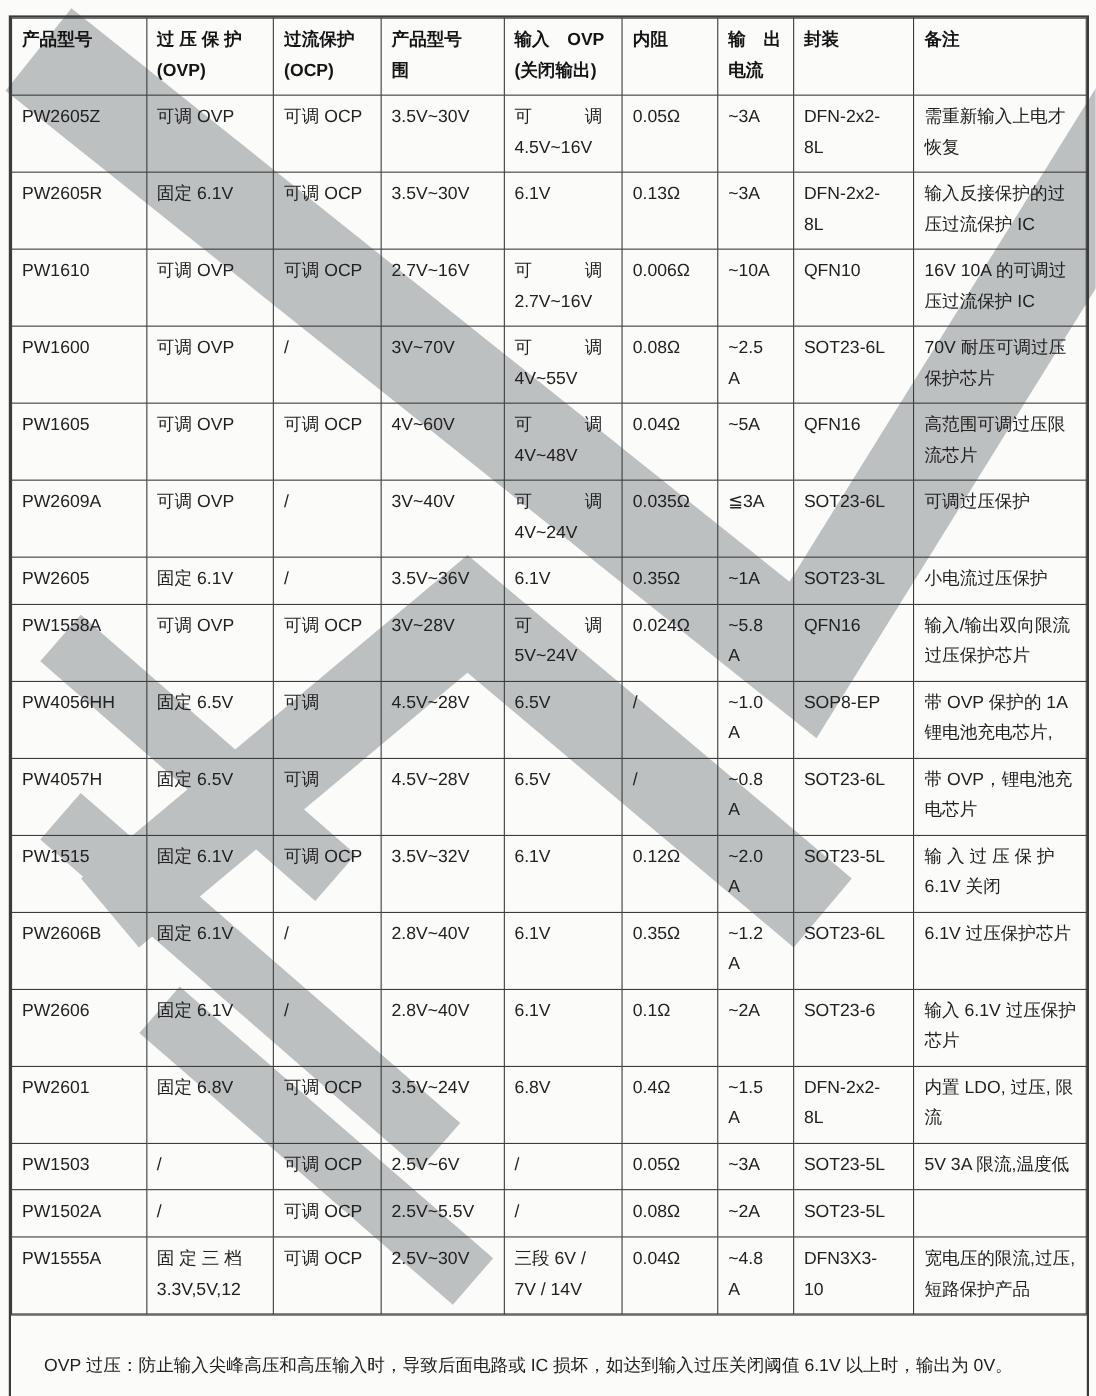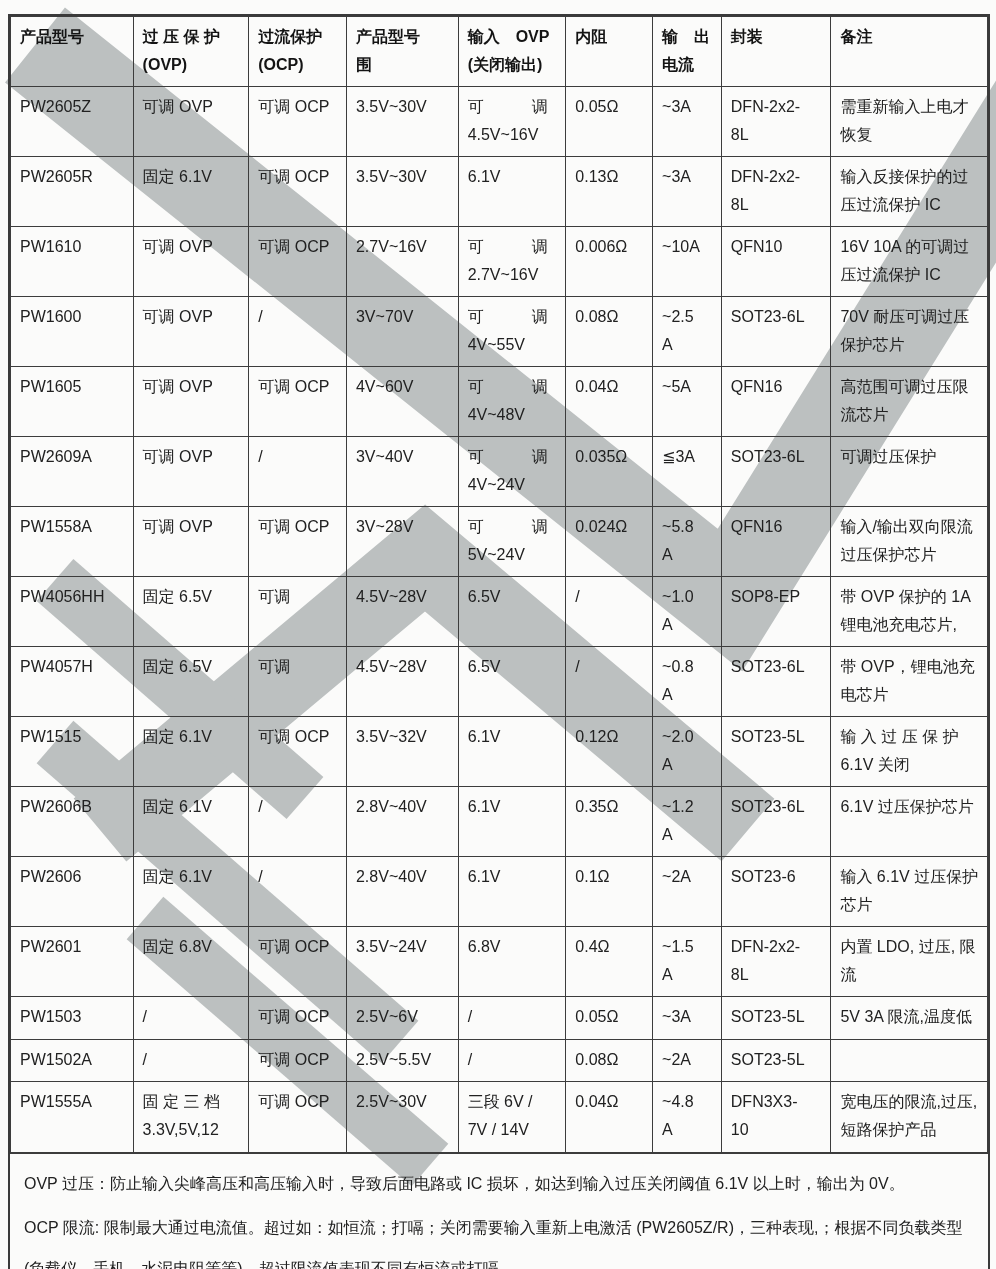--- a/index.html
+++ b/index.html
@@ -44,21 +44,21 @@
   th{font-weight:bold;color:#141414;}
   td{color:#212121;}
   
   .notes{
     border-top:1px solid #3c3c3c;
     padding:10px 14px 14px 14px;
     font-size:16px;
     color:#212121;
     background:transparent;
   }
-  .notes p{margin:0;line-height:2.55;}
+  .notes p{margin:16px;line-height:2.55;}
   .notes p + p{margin-top:4px;line-height:2.55;}
 </style>
 </head>
 <body>
 
 <div class="page">
 
   <svg class="watermark" viewBox="0 0 996 1269" xmlns="http://www.w3.org/2000/svg" aria-hidden="true">
     <g stroke="#bcc0c0" fill="none" stroke-linejoin="miter" stroke-linecap="butt">
 
@@ -177,20 +177,31 @@
       <td>/</td>
       <td>3V~40V</td>
       <td>可　　　调
 4V~24V</td>
       <td>0.035Ω</td>
       <td>≦3A</td>
       <td>SOT23-6L</td>
       <td>可调过压保护</td>
     </tr>
 
+    <tr>
+      <td>PW2605</td>
+      <td>固定 6.1V</td>
+      <td>/</td>
+      <td>3.5V~36V</td>
+      <td>6.1V</td>
+      <td>0.35Ω</td>
+      <td>~1A</td>
+      <td>SOT23-3L</td>
+      <td>小电流过压保护</td>
+    </tr>
 
     <tr>
       <td>PW1558A</td>
       <td>可调 OVP</td>
       <td>可调 OCP</td>
       <td>3V~28V</td>
       <td>可　　　调
 5V~24V</td>
       <td>0.024Ω</td>
       <td>~5.8

